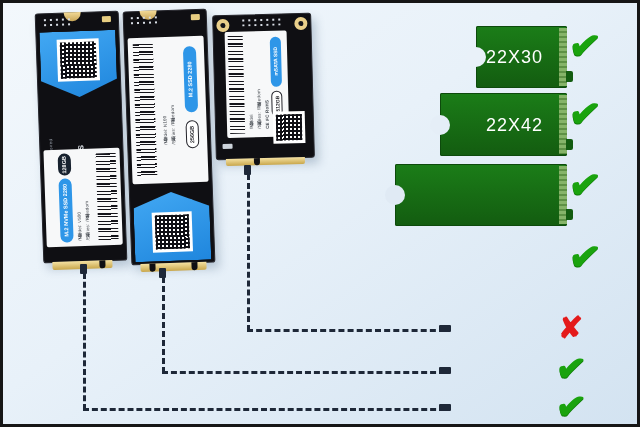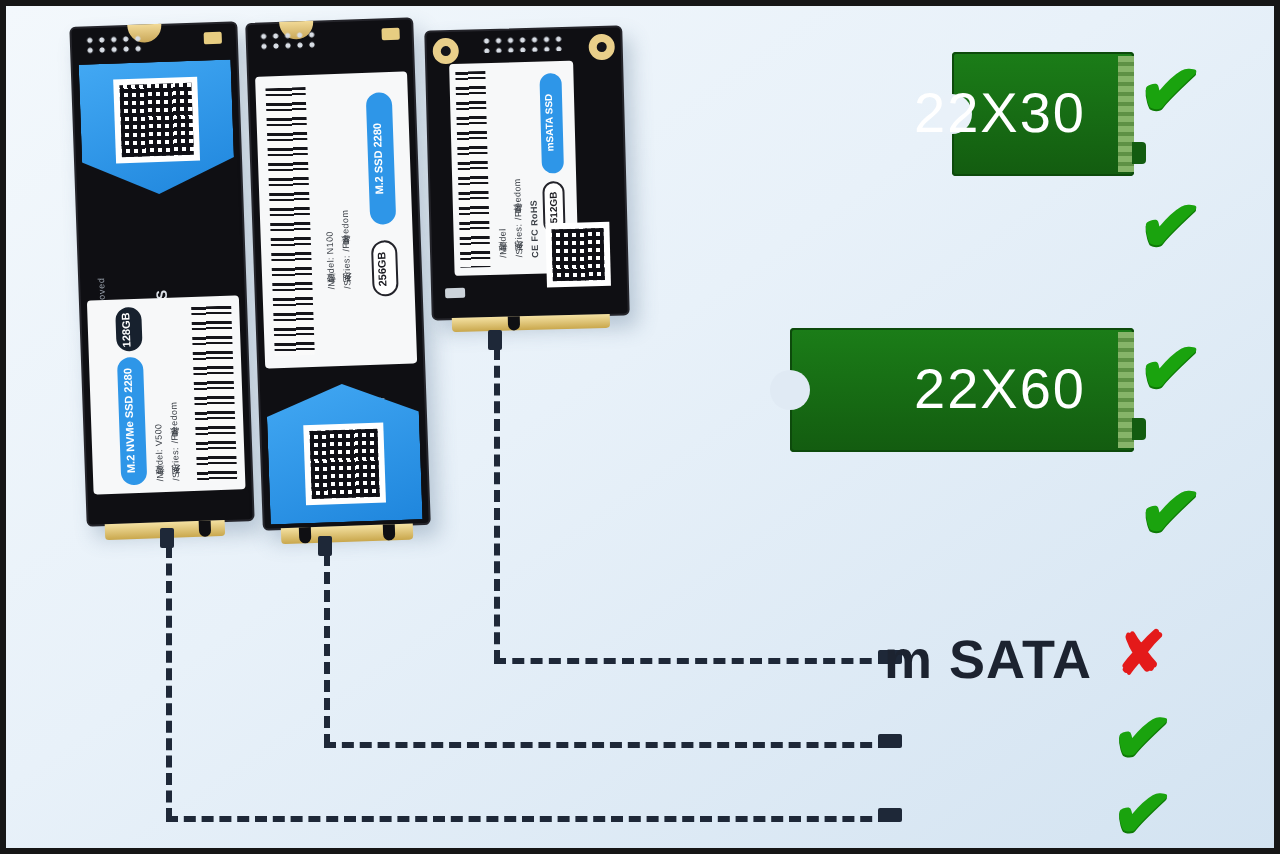--- a/index.html
+++ b/index.html
@@ -65,21 +65,21 @@
   .b2{left:437px;top:90px;width:127px;height:63px;}
   .b3{left:392px;top:161px;width:172px;height:62px;}
   .b4{left:337px;top:233px;width:227px;height:61px;}
   .bconn{position:absolute;right:0;top:2px;bottom:2px;width:8px;
     background:repeating-linear-gradient(180deg,#86b469 0 3px,#5e9145 3px 5px);}
   .btab{position:absolute;right:-6px;bottom:6px;width:7px;height:11px;background:#135c10;border-radius:0 2px 2px 0;}
   .bnotch{position:absolute;left:-10px;top:50%;transform:translateY(-50%);width:20px;height:20px;border-radius:50%;}
   .b1 .bnotch{background:#e9f1f9;} .b2 .bnotch{background:#e5eef7;}
   .b3 .bnotch{background:#e0eaf4;} .b4 .bnotch{background:#dbe7f2;}
   .blabel{position:absolute;right:24px;top:50%;transform:translateY(-50%);
-    color:#fff;font-size:28px;letter-spacing:1px;}
+    color:#fff;font-size:18px;letter-spacing:1px;}
 
   
   .mark{position:absolute;font-weight:bold;line-height:1;transform:rotate(6deg);}
   .check{color:#1aa30e;font-size:38px;text-shadow:0 1px 0 #0e7a06;}
   .cross{color:#e41a1a;font-size:30px;transform:rotate(0deg);}
   .mc1{left:566px;top:24px;} .mc2{left:566px;top:92px;}
   .mc3{left:566px;top:163px;} .mc4{left:566px;top:235px;}
   .mr1{left:555px;top:310px;} .mr2{left:553px;top:348px;font-size:36px;} .mr3{left:553px;top:386px;font-size:36px;}
 
   
@@ -188,25 +188,30 @@
       <i class="keynotch n1" style="height:7px;"></i>
     </div>
   </div>
 
   <div class="board b1">
     <i class="bnotch"></i>
     <i class="bconn"></i>
     <i class="btab"></i>
     <span class="blabel">22X30</span>
   </div>
+  <div class="board b2">
+    <i class="bnotch"></i>
+    <i class="bconn"></i>
+    <i class="btab"></i>
+    <span class="blabel">22X42</span>
+  </div>
   <div class="board b3">
     <i class="bnotch"></i>
     <i class="bconn"></i>
     <i class="btab"></i>
-    <span class="blabel">22X60</span>
   </div>
 
   <span class="mark check mc1">✔</span>
   <span class="mark check mc2">✔</span>
   <span class="mark check mc3">✔</span>
   <span class="mark check mc4">✔</span>
 
   <i class="nub nub1"></i>
   <div class="dlv l1v"></div>
   <div class="dlh l1h"></div>
@@ -215,20 +220,19 @@
   <i class="nub nub2"></i>
   <div class="dlv l2v"></div>
   <div class="dlh l2h"></div>
   <i class="ahead ah2"></i>
 
   <i class="nub nub3"></i>
   <div class="dlv l3v"></div>
   <div class="dlh l3h"></div>
   <i class="ahead ah3"></i>
 
-  <span class="klabel k1">m SATA</span>
   <span class="mark cross mr1">✘</span>
 
   <span class="mark check mr2">✔</span>
 
   <span class="mark check mr3">✔</span>
 
 </div>
 
 </body></html>

